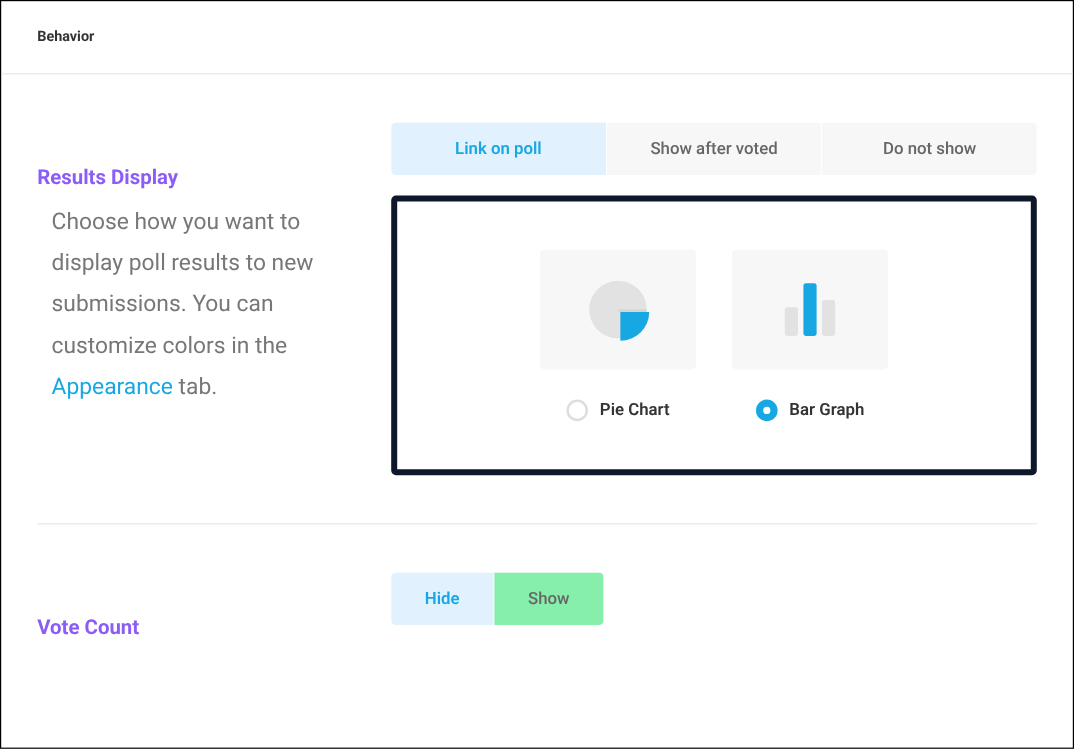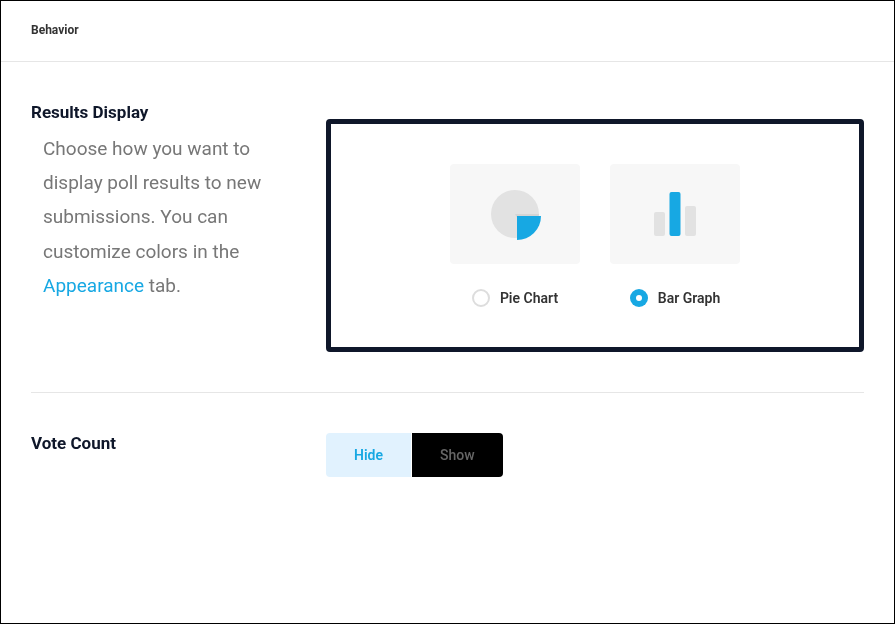--- a/index.html
+++ b/index.html
@@ -34,22 +34,23 @@
       margin: 0 30px;
     }
     .section-left {
       width: 295px;
       flex-shrink: 0;
       padding-right: 25px;
     }
     .section-left h2 {
       font-size: 17px;
       font-weight: 700;
-      color: #0f172a;
+      color: #8b5cf6;
       margin-bottom: 10px;
+      margin-top: 36px;
     }
     .section-left p {
       font-size: 19px;
       line-height: 1.8;
       color: #777;
       margin-left: 12px;
     }
     .section-left a {
       color: #17a8e3;
       text-decoration: none;
@@ -144,21 +145,21 @@
       display: inline-flex;
       border-radius: 4px;
       overflow: hidden;
     }
     .small-tab-btn {
       padding: 14px 28px;
       text-align: center;
       font-size: 14px;
       font-weight: 500;
       color: #666;
-      background: #000000;
+      background: #86efac;
       border: none;
       cursor: pointer;
       font-family: inherit;
     }
     .small-tab-btn.active {
       background: #e1f2fe;
       color: #17a8e3;
       font-weight: 600;
     }
     .small-tab-btn + .small-tab-btn {
@@ -173,20 +174,25 @@
 </div>
 
 <div class="section">
   <div class="section-left">
     <h2>Results Display</h2>
     <p>
       <span>Choose how you want to display poll results to new submissions. You can customize colors in the </span><a href="#">Appearance</a><span> tab.</span>
     </p>
   </div>
   <div class="section-right">
+    <div class="tab-group">
+      <button class="tab-btn active">Link on poll</button>
+      <button class="tab-btn">Show after voted</button>
+      <button class="tab-btn">Do not show</button>
+    </div>
 
     <div class="chart-panel">
 
       <div class="chart-option">
         <div class="chart-thumb">
           <svg width="56" height="56" viewBox="0 0 56 56">
             <circle cx="28" cy="28" r="24" fill="#e2e2e2"></circle>
             <path d="M 28 28 L 52 28 A 24 24 0 0 1 40 48.78 Z" fill="#d4d4d4"></path>
             <path d="M 30 30 L 30 54 A 24 24 0 0 0 54 30 Z" fill="#17a8e3"></path>
           </svg>

